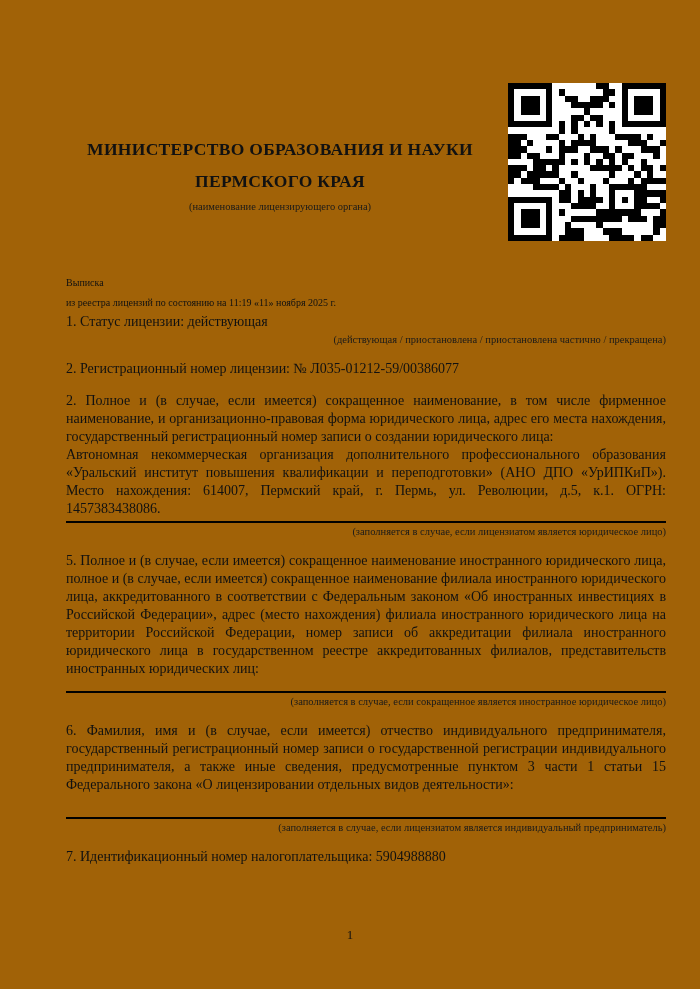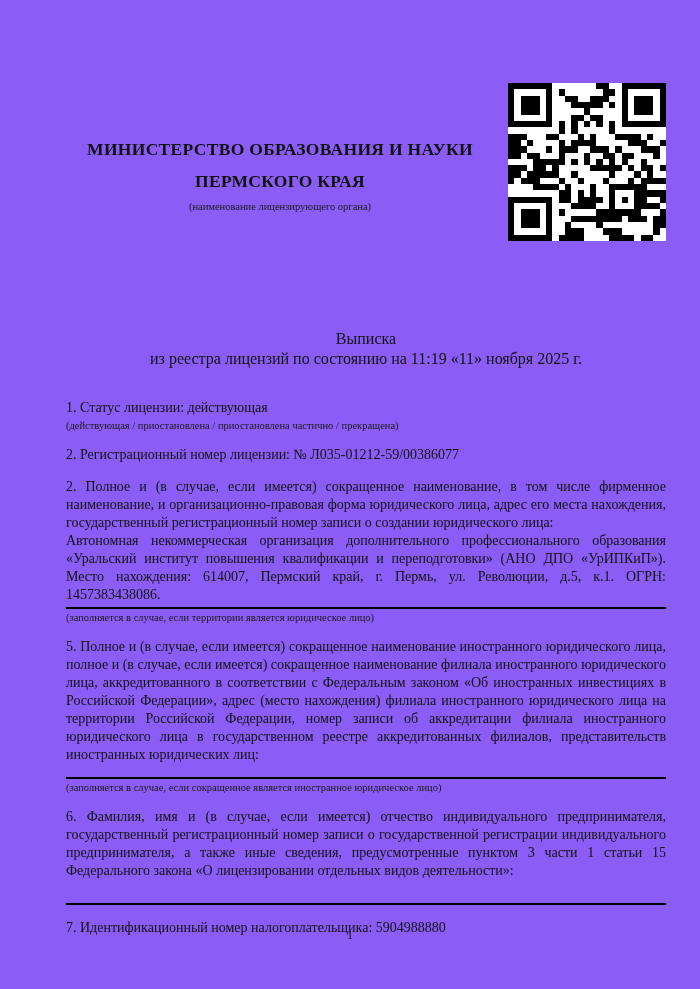--- a/index.html
+++ b/index.html
@@ -2,21 +2,21 @@
 <html lang="ru"><head>
 <meta charset="utf-8">
 <style>
   * { box-sizing: border-box; }
   html, body { margin: 0; padding: 0; background: #e8e8e8; }
   .page {
     position: relative;
     width: 700px;
     height: 989px;
     margin: 0 auto;
-    background: #8b5cf6;
+    background: #a16207;
     color: #111111;
     font-family: "Liberation Serif", "DejaVu Serif", serif;
     padding: 0 34px 0 66px;
     overflow: hidden;
   }
   .header {
     display: flex;
     align-items: flex-start;
     padding-top: 83px;
   }
@@ -38,36 +38,35 @@
     color: #1a1a1a;
   }
   .header-left .small-caption { margin-top: 3px; }
   .qr-box {
     width: 158px;
     height: 158px;
     flex: 0 0 158px;
   }
   .qr-box svg { display: block; width: 158px; height: 158px; }
   .doc-title {
-    margin-top: 88px;
-    text-align: center;
-    font-size: 16px;
+    margin-top: 32px;
+    font-size: 10px;
     line-height: 20px;
   }
-  .items { margin-top: 30px; }
+  .items { }
   .item { margin-top: 14px; }
   .item:first-child { margin-top: 0; }
   .body-text {
     margin: 0;
     font-size: 14px;
     line-height: 18px;
     text-align: justify;
   }
   .center-caption {
-    text-align: left;
+    text-align: right;
     margin-top: 2px;
   }
   .rule {
     border-top: 2px solid #000;
     margin-top: 3px;
     height: 0;
   }
   .spacer-sm { height: 10px; }
   .spacer-md { height: 20px; }
   .page-footer {
@@ -114,34 +113,35 @@
 
     <section class="item">
       <p class="body-text">2. Регистрационный номер лицензии: № Л035-01212-59/00386077</p>
     </section>
 
 
     <section class="item">
       <p class="body-text">2. Полное и (в случае, если имеется) сокращенное наименование, в том числе фирменное наименование, и организационно-правовая форма юридического лица, адрес его места нахождения, государственный регистрационный номер записи о создании юридического лица:</p>
       <p class="body-text">Автономная некоммерческая организация дополнительного профессионального образования «Уральский институт повышения квалификации и переподготовки» (АНО ДПО «УрИПКиП»). Место нахождения: 614007, Пермский край, г. Пермь, ул. Революции, д.5, к.1. ОГРН: 1457383438086.</p>
       <div class="rule"></div>
-      <div class="small-caption center-caption">(заполняется в случае, если территории является юридическое лицо)</div>
+      <div class="small-caption center-caption">(заполняется в случае, если лицензиатом является юридическое лицо)</div>
     </section>
 
     <section class="item">
       <p class="body-text">5. Полное и (в случае, если имеется) сокращенное наименование иностранного юридического лица, полное и (в случае, если имеется) сокращенное наименование филиала иностранного юридического лица, аккредитованного в соответствии с Федеральным законом «Об иностранных инвестициях в Российской Федерации», адрес (место нахождения) филиала иностранного юридического лица на территории Российской Федерации, номер записи об аккредитации филиала иностранного юридического лица в государственном реестре аккредитованных филиалов, представительств иностранных юридических лиц:</p>
       <div class="spacer-sm"></div>
       <div class="rule"></div>
       <div class="small-caption center-caption">(заполняется в случае, если сокращенное является иностранное юридическое лицо)</div>
     </section>
 
     <section class="item">
       <p class="body-text">6. Фамилия, имя и (в случае, если имеется) отчество индивидуального предпринимателя, государственный регистрационный номер записи о государственной регистрации индивидуального предпринимателя, а также иные сведения, предусмотренные пунктом 3 части 1 статьи 15 Федерального закона «О лицензировании отдельных видов деятельности»:</p>
       <div class="spacer-md"></div>
       <div class="rule"></div>
+      <div class="small-caption center-caption">(заполняется в случае, если лицензиатом является индивидуальный предприниматель)</div>
     </section>
 
     <section class="item">
       <p class="body-text">7. Идентификационный номер налогоплательщика: 5904988880</p>
     </section>
 
   </div>
 
   <div class="page-footer">1</div>
 

